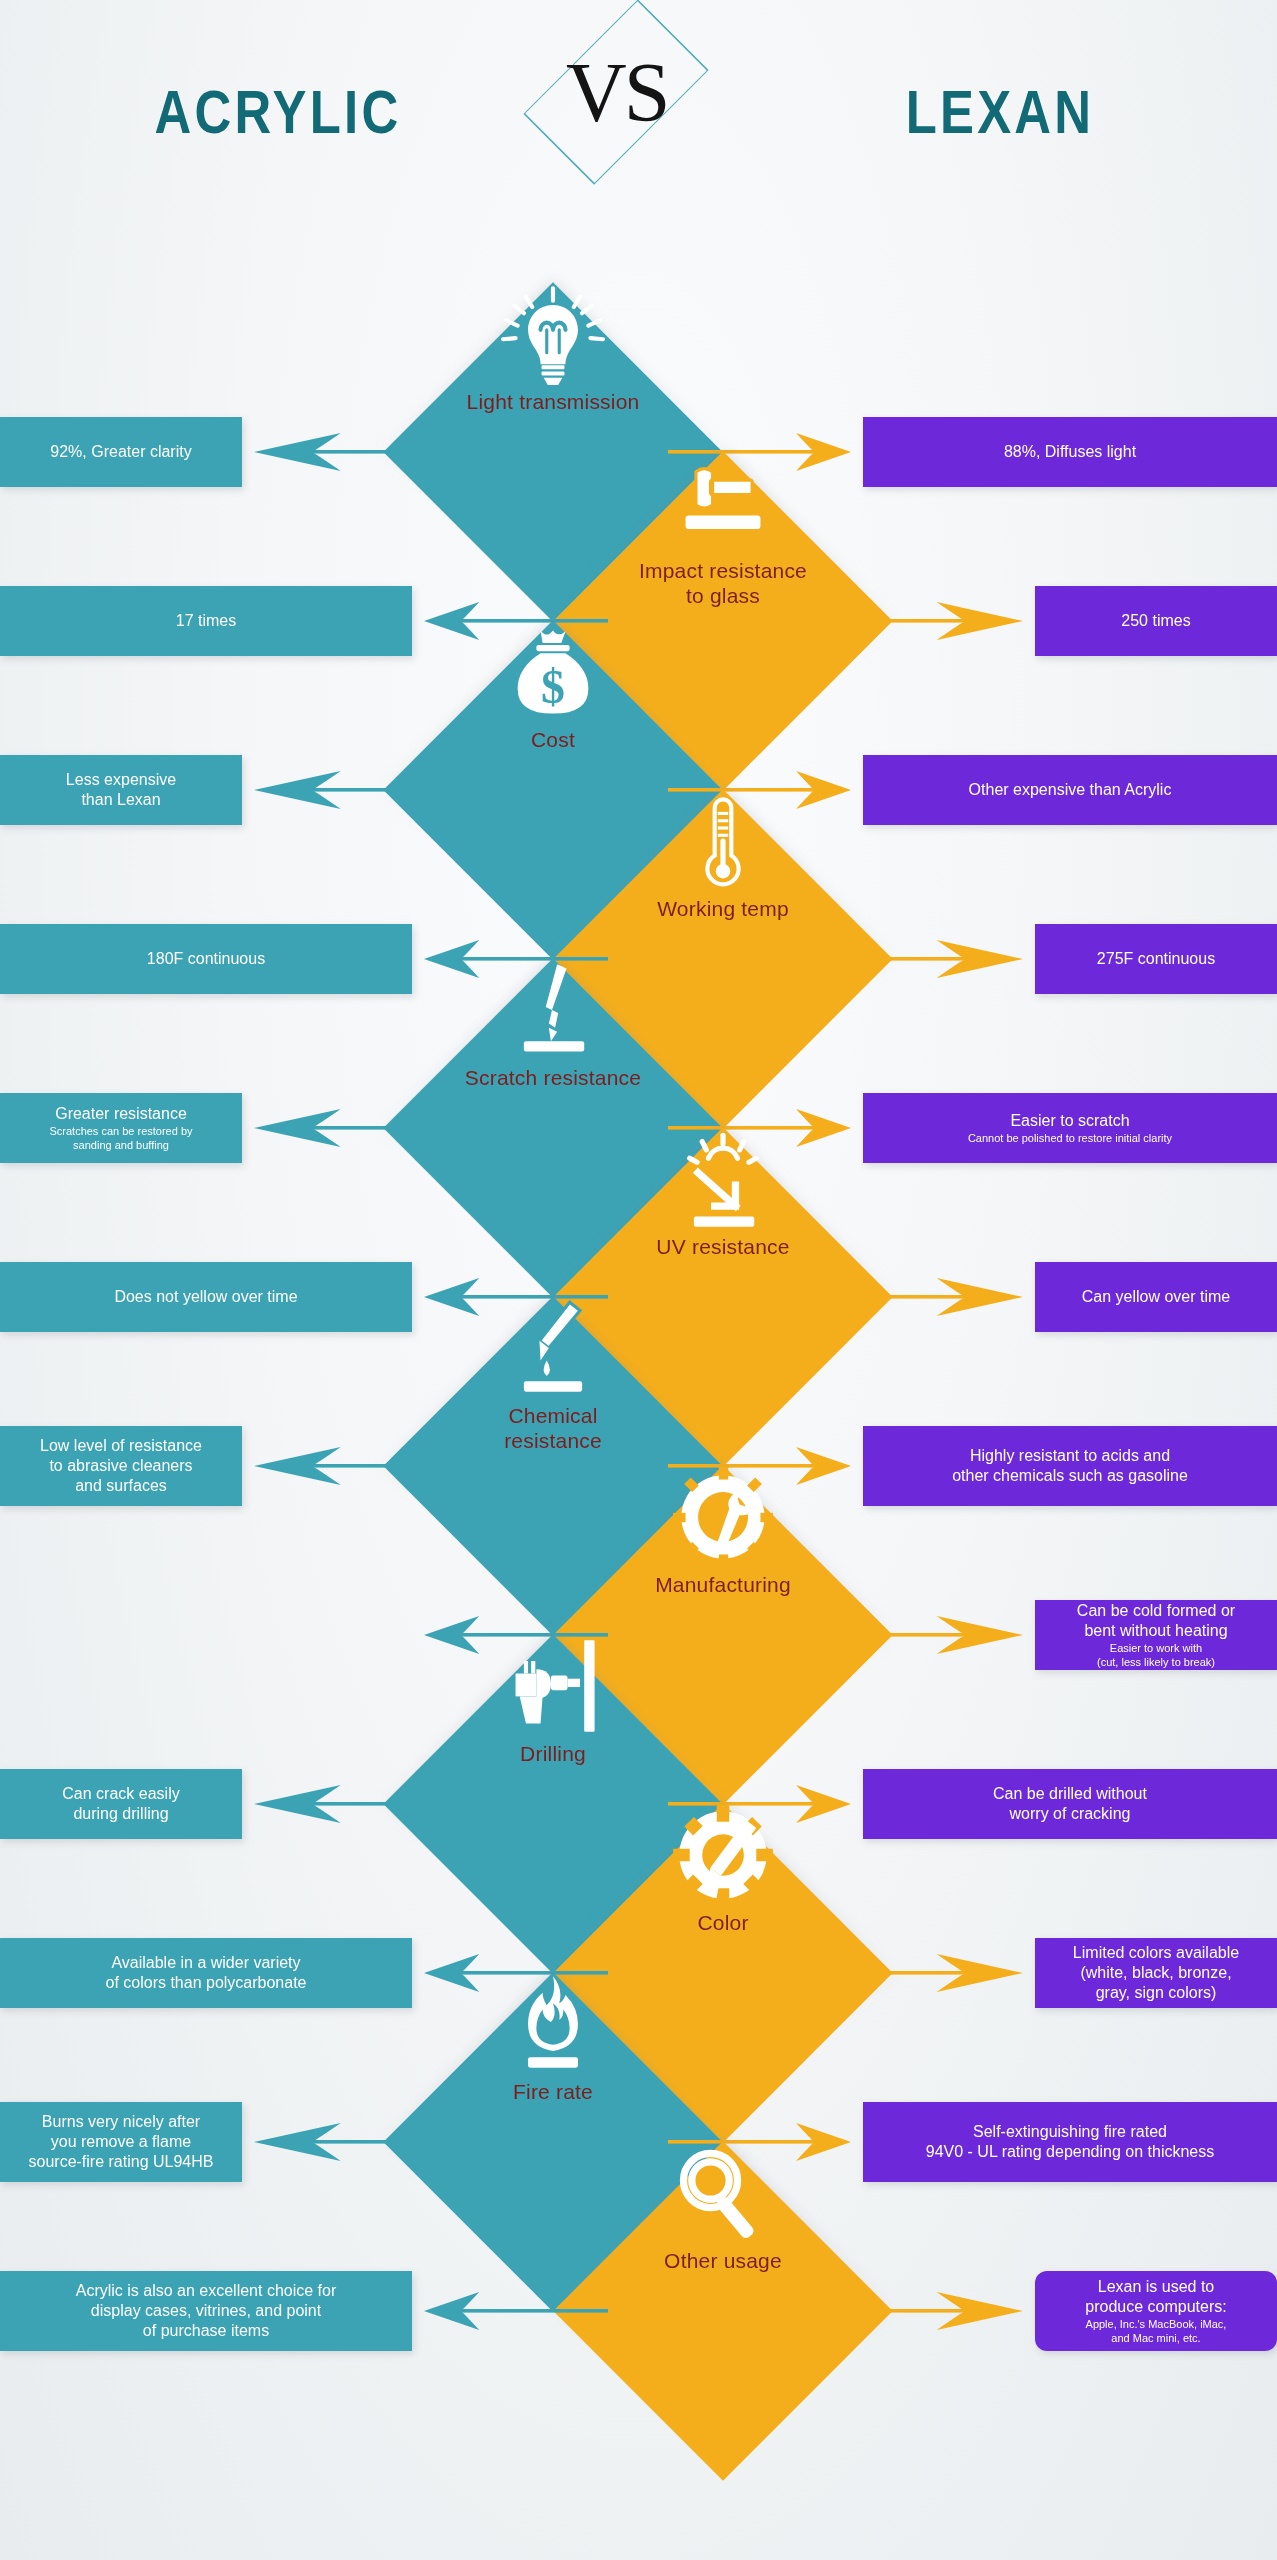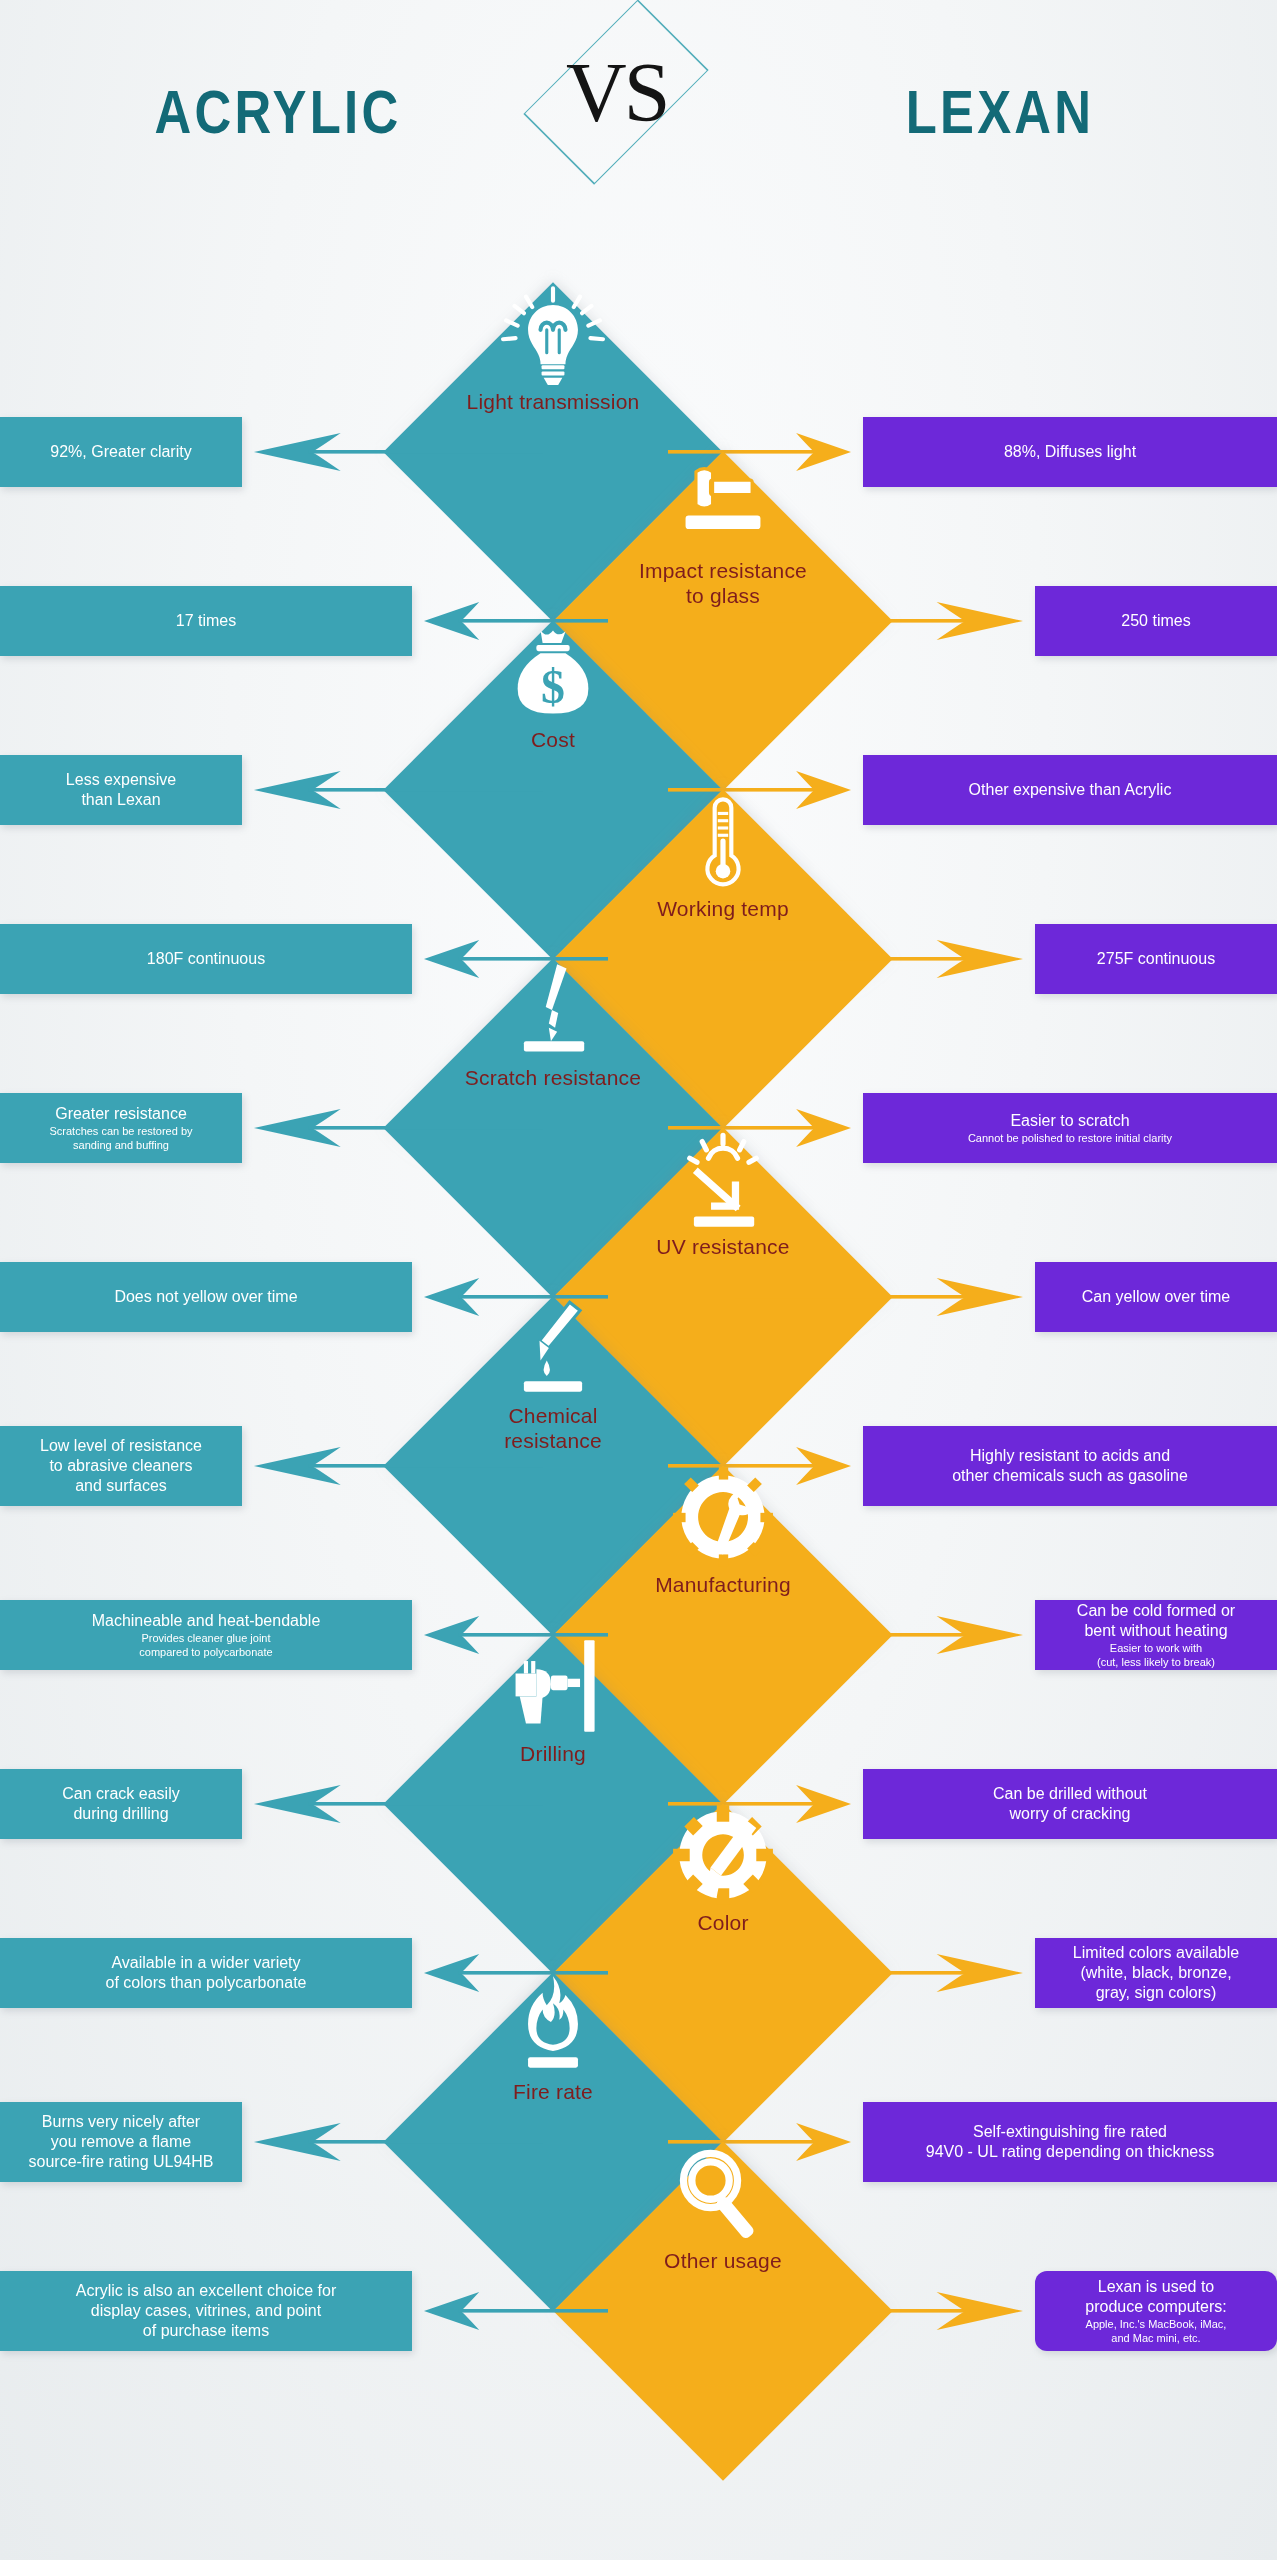--- a/index.html
+++ b/index.html
@@ -403,24 +403,20 @@
       <rect x="14" y="77" width="11" height="9" transform="rotate(-45 19 81)"></rect>
       <rect x="75" y="77" width="11" height="9" transform="rotate(45 81 81)"></rect>
     </g>
     <g fill="#fff">
       <path d="M70 26 a12 12 0 0 0 -14 16 l-14 40 8 4 16-38 a12 12 0 0 0 14-16 l-8 8 -6-2 -2-6 z"></path>
     </g>
         </svg>
         <div class="dia-label">Manufacturing</div>
       </div>
     </div>
-    <div class="box teal" style="left: 0px; width: 412px; top: 1600px; height: 70px;">
-      <div class="main">Machineable and heat-bendable</div>
-      <div class="sub">Provides cleaner glue joint<br>compared to polycarbonate</div>
-    </div>
     <div class="box orange" style="left: 1035px; width: 242px; top: 1600px; height: 70px;">
       <div class="main">Can be cold formed or<br>bent without heating</div>
       <div class="sub">Easier to work with<br>(cut, less likely to break)</div>
     </div>
     <div class="arrow" style="left: 424px; top: 1612px; width: 184px;">
       <svg viewBox="0 0 100 46" preserveAspectRatio="none">
         <path d="M0 23 L30 4 Q22 20 20 23 Q22 26 30 42 Z" fill="#3ba3b4"></path>
         <rect x="19" y="21" width="81" height="3.6" fill="#3ba3b4"></rect>
       </svg>
     </div>

